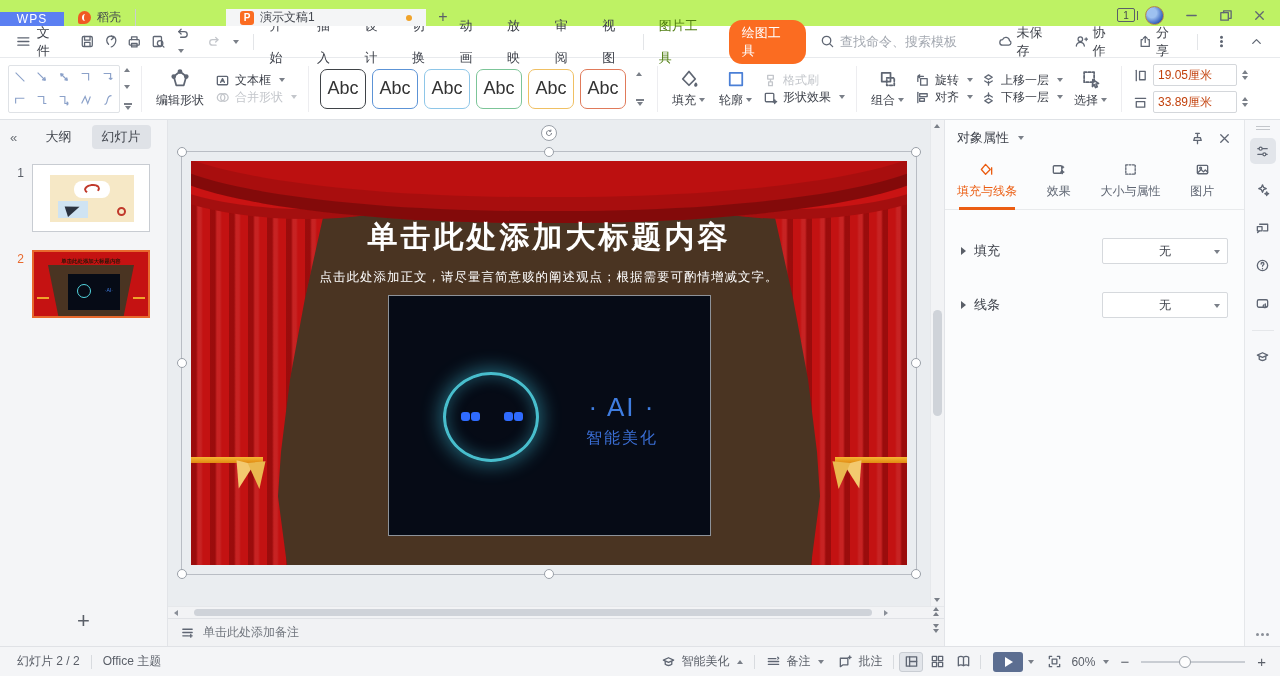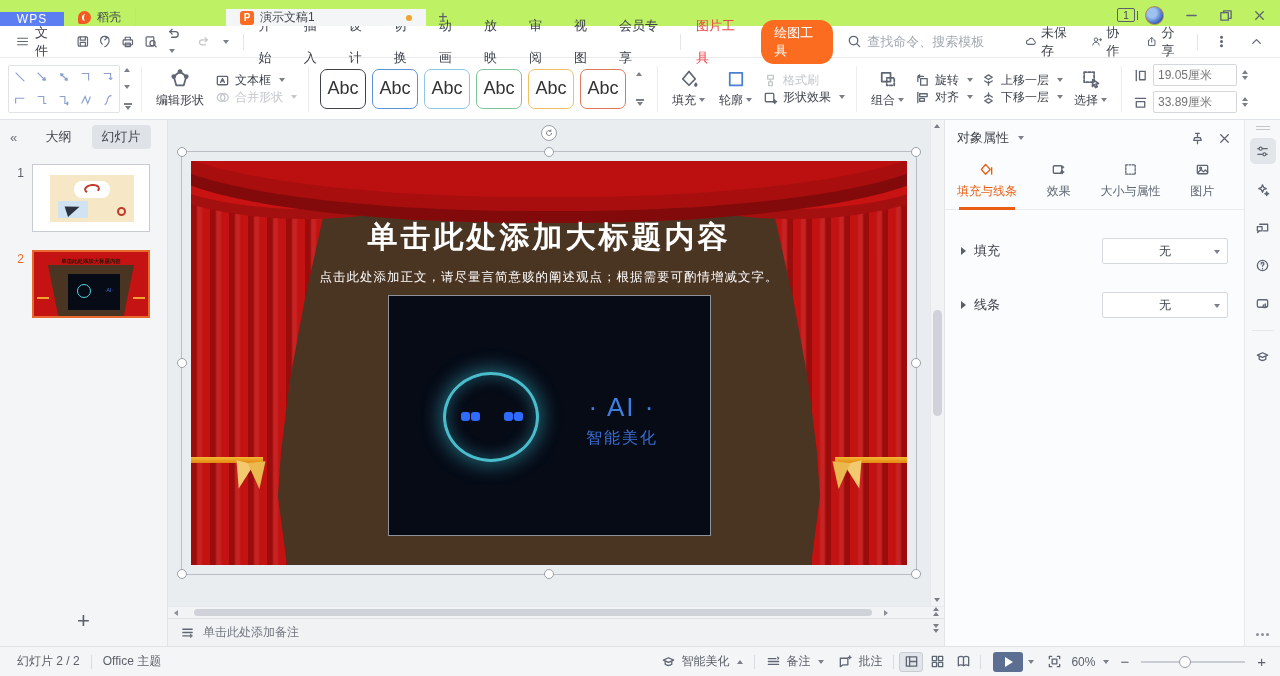--- a/index.html
+++ b/index.html
@@ -29,21 +29,21 @@
   .win-ctl { width:30px; height:22px; display:flex; align-items:center; justify-content:center; color:#42464e; font-size:13px; }
 
   
   #menubar { height:32px; background:#fff; border-bottom:1px solid #e8eaed; display:flex; align-items:center; padding:0 8px; }
   .file-btn { display:flex; align-items:center; gap:6px; font-size:13px; padding:0 8px; }
   .qat { display:flex; align-items:center; gap:9px; padding:0 10px; }
   svg.ic { width:15px; height:15px; stroke:#5f6673; fill:none; stroke-width:1.4; stroke-linecap:round; stroke-linejoin:round; }
   svg.ic.dis { stroke:#c3c6cb; }
   .vdiv { width:1px; height:16px; background:#e3e5e8; margin:0 4px; }
   .menu-item { padding:0 11px; font-size:13px; color:#3d414a; line-height:32px; }
-  .menu-item.ctx { color:#ef4444; }
+  .menu-item.ctx { color:#4d7c0f; }
   .draw-pill { background:#fb6c21; color:#fff; border-radius:13px; padding:4px 13px; font-size:13px; margin:0 8px; }
   .cmd-search { display:flex; align-items:center; gap:5px; margin-left:6px; }
   .cmd-search input { border:none; outline:none; font-size:13px; width:150px; color:#3d414a; background:transparent;
     font-family:"Liberation Sans","DejaVu Sans",sans-serif; }
   .cmd-search input::placeholder { color:#a3a8b0; }
   .mb-right { margin-left:auto; display:flex; align-items:center; gap:4px; }
   .mb-chip { display:flex; align-items:center; gap:4px; padding:0 8px; font-size:13px; color:#42464e; }
   .caret { display:inline-block; width:0; height:0; border-left:3.5px solid transparent; border-right:3.5px solid transparent;
     border-top:4px solid #7a7f88; margin-left:3px; vertical-align:middle; }
   .caret.dis { border-top-color:#c3c6cb; }
@@ -66,21 +66,21 @@
   .rb-stack { display:flex; flex-direction:column; justify-content:center; height:52px; }
   .rb-row { display:flex; align-items:center; gap:5px; font-size:12px; white-space:nowrap; padding:0 4px; }
   .rb-row.dis, .rb-col.dis .lbl { color:#c3c6cb; }
   .abc-gallery { display:flex; align-items:center; gap:6px; padding:0 4px; }
   .abc-btn { width:46px; height:40px; border-radius:7px; background:#fff; display:flex; align-items:center; justify-content:center;
     font-size:18px; color:#333; }
   .b1{border:1.8px solid #3f4347;} .b2{border:1.8px solid #5c93d6;} .b3{border:1.8px solid #8ec6e8;}
   .b4{border:1.8px solid #7cc598;} .b5{border:1.8px solid #f0c063;} .b6{border:1.8px solid #e07a5a;}
   .size-group { display:flex; flex-direction:column; gap:5px; padding-left:4px; }
   .size-row { display:flex; align-items:center; gap:5px; }
-  .size-input { width:84px; height:22px; border:1px solid #d4d7db; border-radius:2px; font-size:12px; color:#737373;
+  .size-input { width:84px; height:22px; border:1px solid #d4d7db; border-radius:2px; font-size:12px; color:#c2410c;
     padding:0 4px; outline:none; font-family:"Liberation Sans","DejaVu Sans",sans-serif; }
   .stepper { display:flex; flex-direction:column; gap:2px; }
 
   
   #main { display:flex; height:526px; }
 
   
   #slides-panel { width:168px; background:#f4f5f7; border-right:1px solid #e2e4e8; position:relative; flex:none; }
   .sp-header { height:34px; display:flex; align-items:center; padding:0 10px; gap:14px; }
   .sp-collapse { color:#6b7076; font-size:13px; letter-spacing:-2px; }
@@ -287,21 +287,20 @@
   </div>
   <div class="vdiv"></div>
   <span class="menu-item">开始</span>
   <span class="menu-item">插入</span>
   <span class="menu-item">设计</span>
   <span class="menu-item">切换</span>
   <span class="menu-item">动画</span>
   <span class="menu-item">放映</span>
   <span class="menu-item">审阅</span>
   <span class="menu-item">视图</span>
-  <span class="menu-item">会员专享</span>
   <div class="vdiv"></div>
   <span class="menu-item ctx">图片工具</span>
   <span class="draw-pill">绘图工具</span>
   <div class="cmd-search">
     <svg class="ic" viewBox="0 0 16 16">
         <circle cx="7" cy="7" r="4.5"></circle>
         <path d="M10.5 10.5l3 3"></path>
       </svg>
     <input placeholder="查找命令、搜索模板" style="">
   </div>

